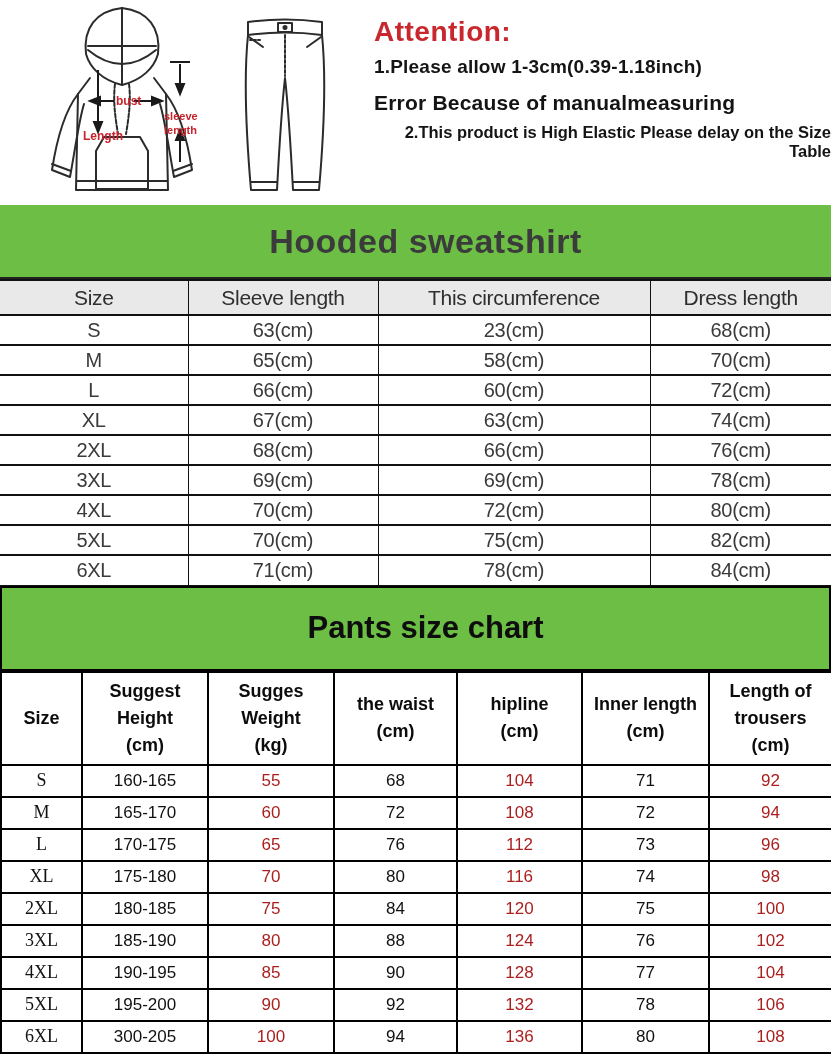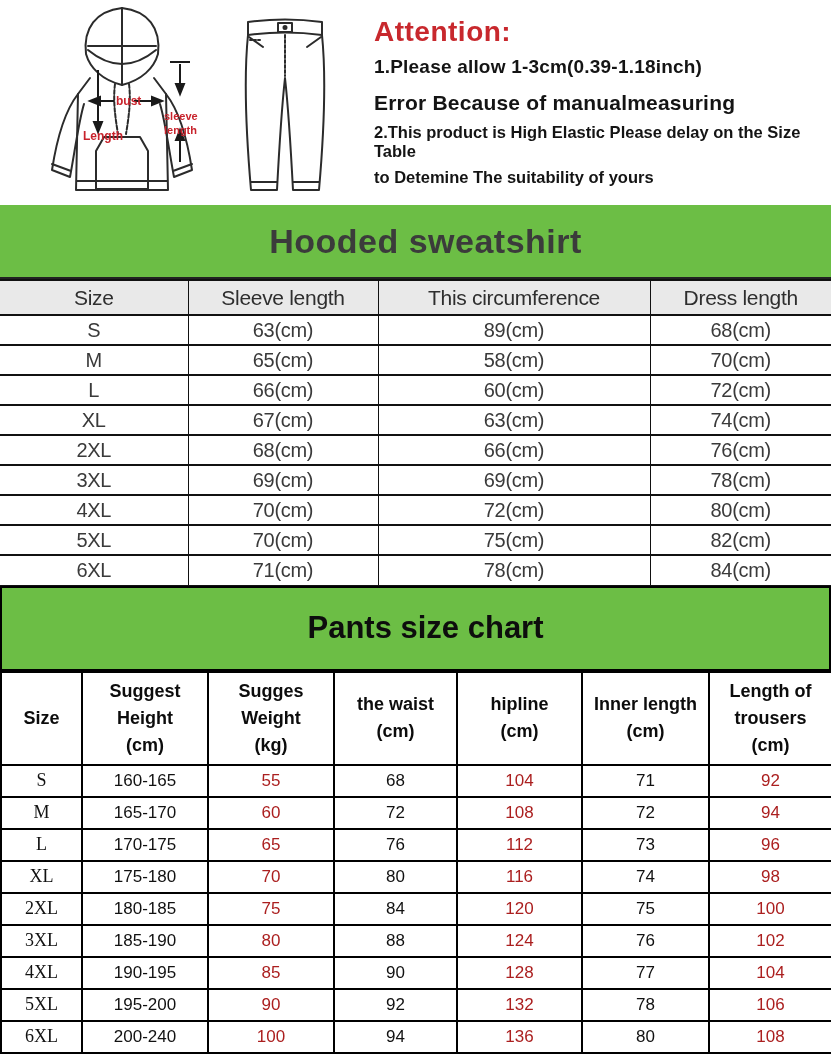--- a/index.html
+++ b/index.html
@@ -15,21 +15,21 @@
   .pants-svg  { position:absolute; left:230px; top:14px; }
   .diagram-label { font-family:"Liberation Sans", sans-serif; font-weight:bold; fill:#c8232c; }
 
   .attention { position:absolute; left:374px; top:16px; width:457px; color:#141414; }
   .attention .att-title {
     color:#c8282d; font-size:28px; font-weight:bold; letter-spacing:0.5px; margin-bottom:8px;
   }
   .attention .att-line1 { font-size:19px; font-weight:bold; margin-bottom:10px; letter-spacing:0.2px; }
   .attention .att-line2 { font-size:21px; font-weight:bold; margin-bottom:8px; letter-spacing:0.2px;margin-top:13px; }
   .attention .att-line3 { font-size:16px; font-weight:bold; margin-bottom:7px; }
-  .attention .att-line4 { font-size:16.5px; font-weight:bold; margin-bottom:7px; }
+  .attention .att-line4 { font-size:16.5px; font-weight:bold; margin-bottom:7px;text-align:right; }
   .attention .att-line5 { font-size:16.5px; font-weight:bold; }
 
   
   .banner {
     width:831px; display:flex; align-items:center; justify-content:center;
     background:#6cbe45;
     padding-left:20px;
   }
   .banner-hoodie { height:74px; border-bottom:2px solid #222; }
   .banner-hoodie .banner-text { font-size:34px; color:#3b3b3b; font-weight:bold; letter-spacing:0.5px; }
@@ -128,21 +128,20 @@
         <path d="M21,168 L47,168"></path>
         <path d="M63,168 L89,168"></path>
       </g>
     </svg>
 
     <div class="attention">
       <div class="att-title">Attention:</div>
       <div class="att-line1">1.Please allow 1-3cm(0.39-1.18inch)</div>
       <div class="att-line2">Error Because of manualmeasuring</div>
       <div class="att-line4">2.This product is High Elastic Please delay on the Size Table</div>
-      <div class="att-line5">to Detemine The suitability of yours</div>
     </div>
   </div>
 
   <div class="banner banner-hoodie">
     <span class="banner-text">Hooded sweatshirt</span>
   </div>
 
   <table class="hoodie-table">
     <colgroup>
       <col style="width:188px">
@@ -155,21 +154,21 @@
         <th>Size</th>
         <th>Sleeve length</th>
         <th>This circumference</th>
         <th>Dress length</th>
       </tr>
     </thead>
     <tbody>
         <tr>
           <td class="size-col">S</td>
           <td>63(cm)</td>
-          <td>89(cm)</td>
+          <td>23(cm)</td>
           <td>68(cm)</td>
         </tr>
         <tr>
           <td class="size-col">M</td>
           <td>65(cm)</td>
           <td>58(cm)</td>
           <td>70(cm)</td>
         </tr>
         <tr>
           <td class="size-col">L</td>
@@ -318,21 +317,21 @@
           <td class="size-col">5XL</td>
           <td>195-200</td>
           <td class="red">90</td>
           <td>92</td>
           <td class="red">132</td>
           <td>78</td>
           <td class="red">106</td>
         </tr>
         <tr>
           <td class="size-col">6XL</td>
-          <td>200-240</td>
+          <td>300-205</td>
           <td class="red">100</td>
           <td>94</td>
           <td class="red">136</td>
           <td>80</td>
           <td class="red">108</td>
         </tr>
       </tbody>
   </table>
 
 </div>

